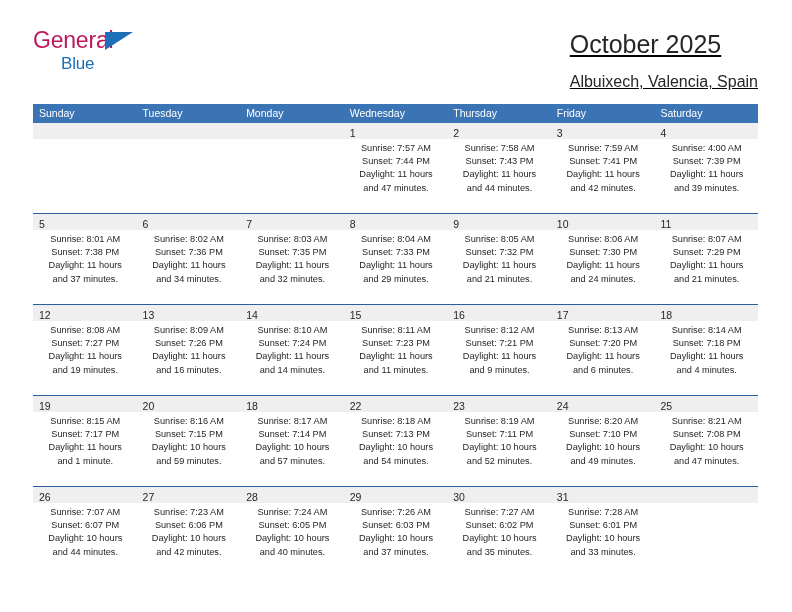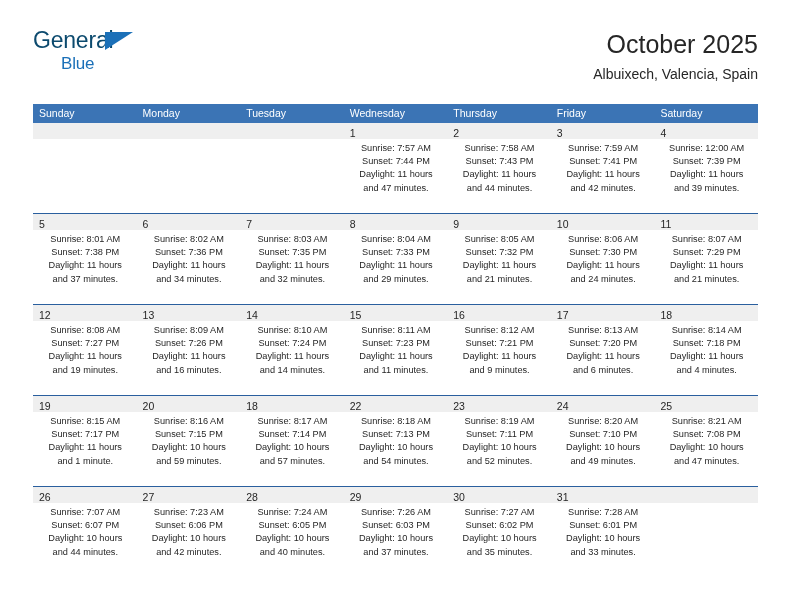--- a/index.html
+++ b/index.html
@@ -34,21 +34,21 @@
     left: 0;
     top: 0;
     width: 240px;
     height: 62px;
   }
   .brand-line1 {
     position: relative;
     display: block;
     font-size: 23px;
     line-height: 24px;
-    color: #0c4a6e;
+    color: #be185d;
     letter-spacing: -0.2px;
     height: 24px;
   }
   .brand-tri {
     position: absolute;
     left: 72px;
     top: 4px;
     width: 0;
     height: 0;
     border-left: 28px solid #1b70b8;
@@ -60,35 +60,35 @@
     font-size: 17px;
     line-height: 24px;
     color: #1b70b8;
     letter-spacing: -0.2px;
   }
 
   .title-block {
     position: absolute;
     right: 0;
     top: 0;
-    text-align: right;
+    text-decoration: underline;
   }
   .cal-title {
     font-size: 25px;
     line-height: 32px;
     color: #262626;
     font-weight: normal;
     margin: 0;
     white-space: nowrap;
   }
   .cal-subtitle {
-    font-size: 14px;
+    font-size: 16px;
     line-height: 20px;
     color: #262626;
-    margin: 4px 0 0 0;
+    margin: 12px 0 0 0;
     white-space: nowrap;
   }
 
   
   .calendar {
     position: absolute;
     left: 33px;
     top: 104px;
     width: 725px;
   }
@@ -169,22 +169,22 @@
       <h1 class="cal-title">October 2025</h1>
       <p class="cal-subtitle">Albuixech, Valencia, Spain</p>
     </div>
 
   </div>
 
   <div class="calendar">
 
     <div class="weekday-row">
       <div class="weekday-cell">Sunday</div>
+      <div class="weekday-cell">Tuesday</div>
       <div class="weekday-cell">Monday</div>
-      <div class="weekday-cell">Tuesday</div>
       <div class="weekday-cell">Wednesday</div>
       <div class="weekday-cell">Thursday</div>
       <div class="weekday-cell">Friday</div>
       <div class="weekday-cell">Saturday</div>
     </div>
 
     <div class="week-row first">
       <div class="day-cell empty">
         <div class="day-num-band"><span class="day-num"></span></div>
         <div class="day-body">
@@ -235,21 +235,21 @@
         <div class="day-body">
           <div class="day-line">Sunrise: 7:59 AM</div>
           <div class="day-line">Sunset: 7:41 PM</div>
           <div class="day-line">Daylight: 11 hours</div>
           <div class="day-line">and 42 minutes.</div>
         </div>
       </div>
       <div class="day-cell">
         <div class="day-num-band"><span class="day-num">4</span></div>
         <div class="day-body">
-          <div class="day-line">Sunrise: 12:00 AM</div>
+          <div class="day-line">Sunrise: 4:00 AM</div>
           <div class="day-line">Sunset: 7:39 PM</div>
           <div class="day-line">Daylight: 11 hours</div>
           <div class="day-line">and 39 minutes.</div>
         </div>
       </div>
     </div>
 
     <div class="week-row">
       <div class="day-cell">
         <div class="day-num-band"><span class="day-num">5</span></div>

